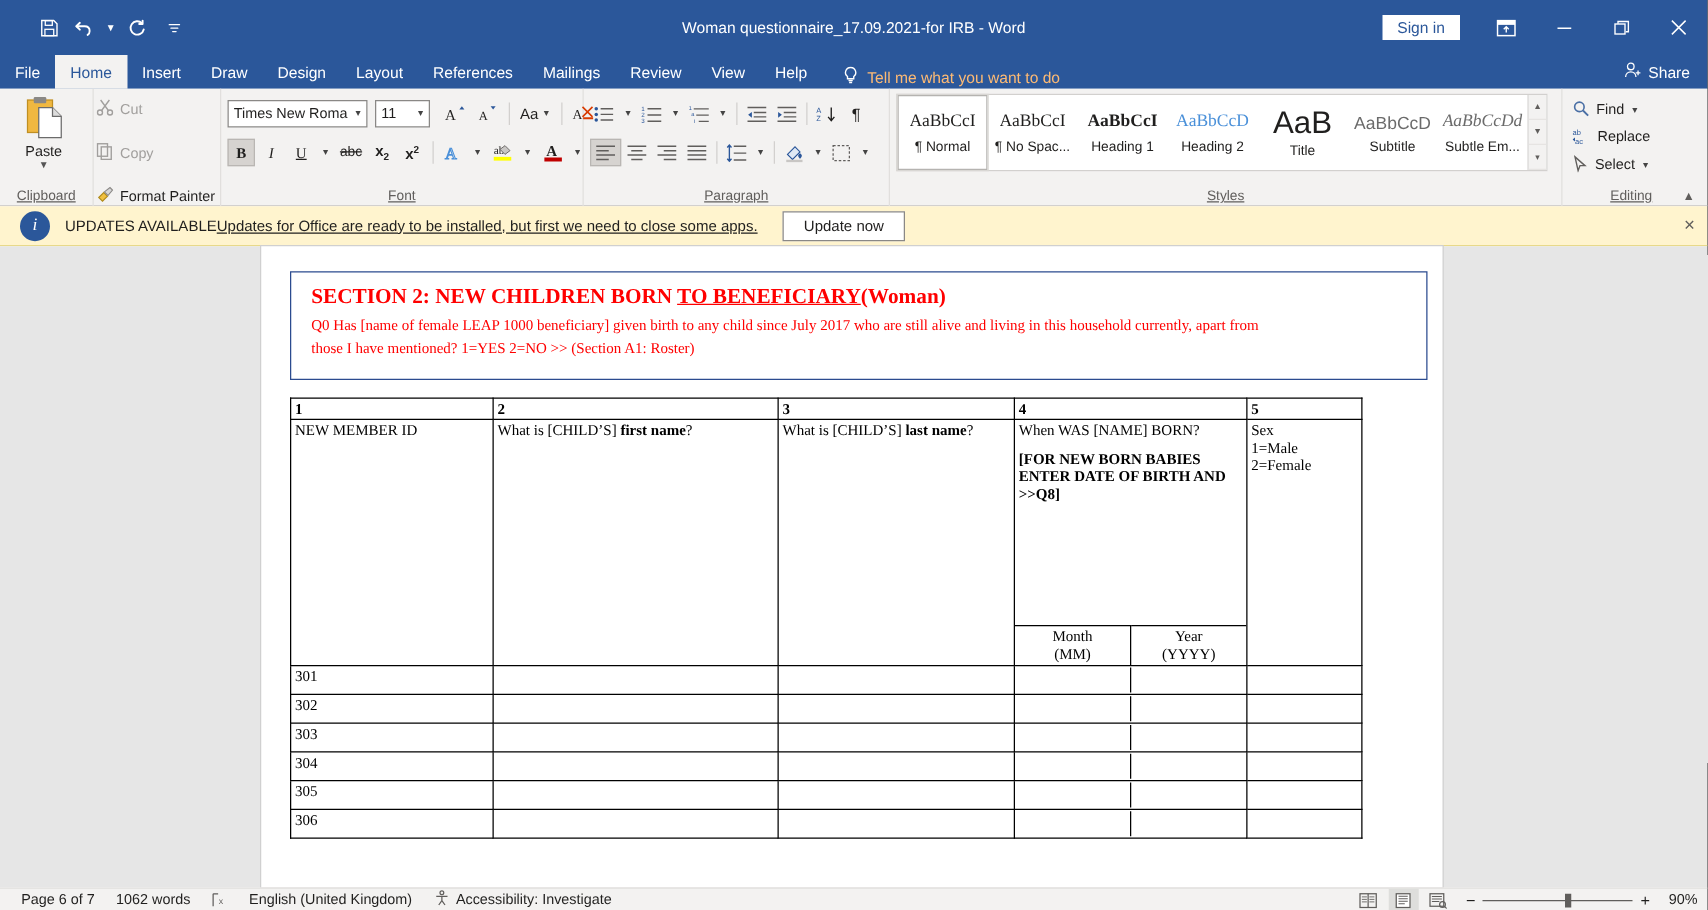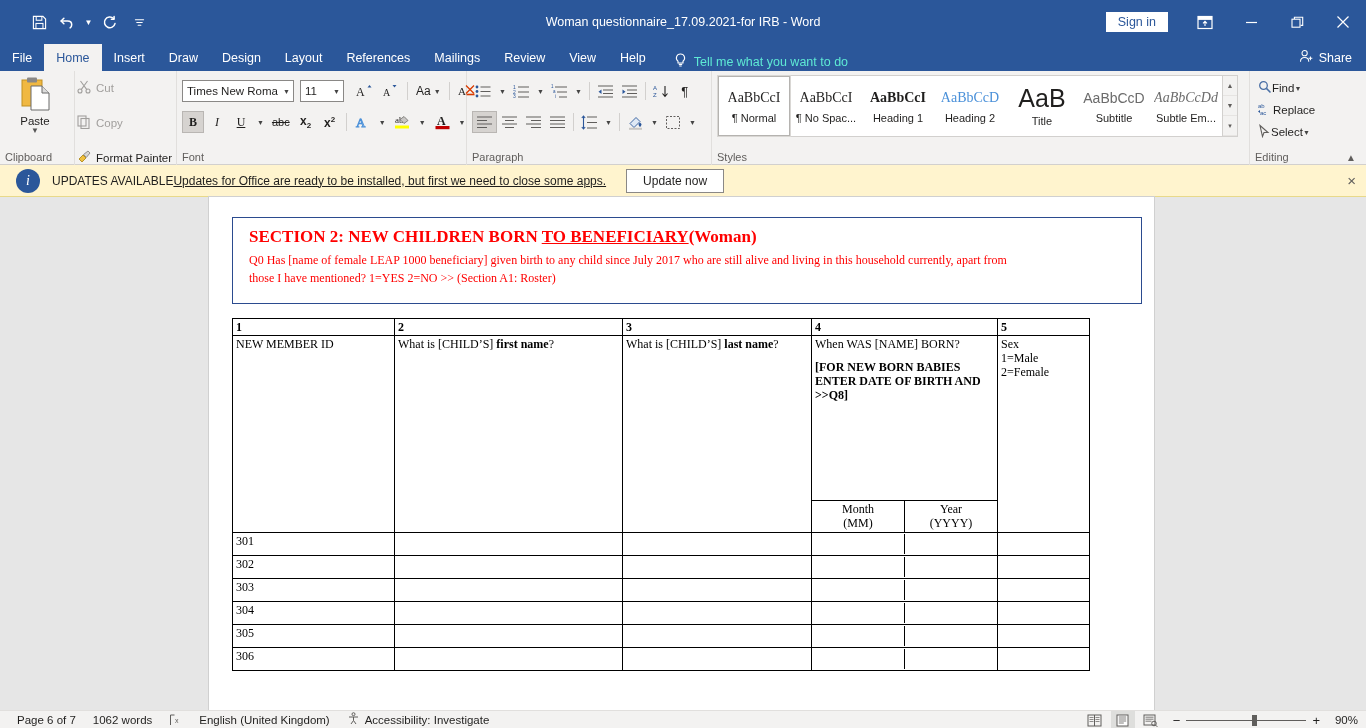--- a/index.html
+++ b/index.html
@@ -69,21 +69,21 @@
     height: 27px; padding: 0 12px;
     display: flex; align-items: center;
     color: #fff; font-size: 12.5px;
     white-space: nowrap;
   }
   .tab.active {
     background: #f3f2f1; color: #2b579a;
   }
   .tellme {
     display: flex; align-items: center; gap: 7px;
-    color: #5eead4; font-size: 12.5px;
+    color: #fdba74; font-size: 12.5px;
     margin-left: 16px;
   }
   .share {
     position: absolute; right: 14px; top: 0; height: 27px;
     display: flex; align-items: center; gap: 5px;
     color: #fff; font-size: 12.5px;
   }
 
   
   .ribbon {
@@ -96,22 +96,23 @@
   .group {
     position: relative;
     height: 94px;
     border-right: 1px solid #e1dfdd;
     padding: 3px 5px 0 5px;
     display: flex; flex-direction: column;
   }
   .group-body { flex: 1; display: flex; align-items: flex-start; }
   .group-label {
     height: 15px; line-height: 15px;
-    text-align: left; font-size: 11px; color: #605e5c;
+    text-align: center; font-size: 11px; color: #605e5c;
     position: relative;
+    text-decoration: underline;
   }
 
   
   .g-clipboard { width: 75px; }
   .paste-big {
     width: 60px;
     display: flex; flex-direction: column; align-items: center;
     padding-top: 2px;
   }
   .paste-label { font-size: 11.5px; margin-top: 1px; }
@@ -185,21 +186,21 @@
   }
   .gs-btn {
     flex: 1; display: flex; align-items: center; justify-content: center;
     font-size: 7px; color: #605e5c; border-bottom: 1px solid #e6e4e2;
     background: #f3f2f1;
   }
 
   
   .g-editing { width: 110px; border-right: none; }
   .edit-cmd {
-    display: flex; align-items: center; 
+    display: flex; align-items: center; gap: 5px;
     height: 22px; padding: 0 3px; white-space: nowrap;
   }
   .ribbon-collapse {
     position: absolute; right: 4px; bottom: 2px;
     font-size: 10px; color: #605e5c;
   }
 
   
   .updatebar {
     position: absolute; left: 0; top: 165px; width: 1366px; height: 32px;

